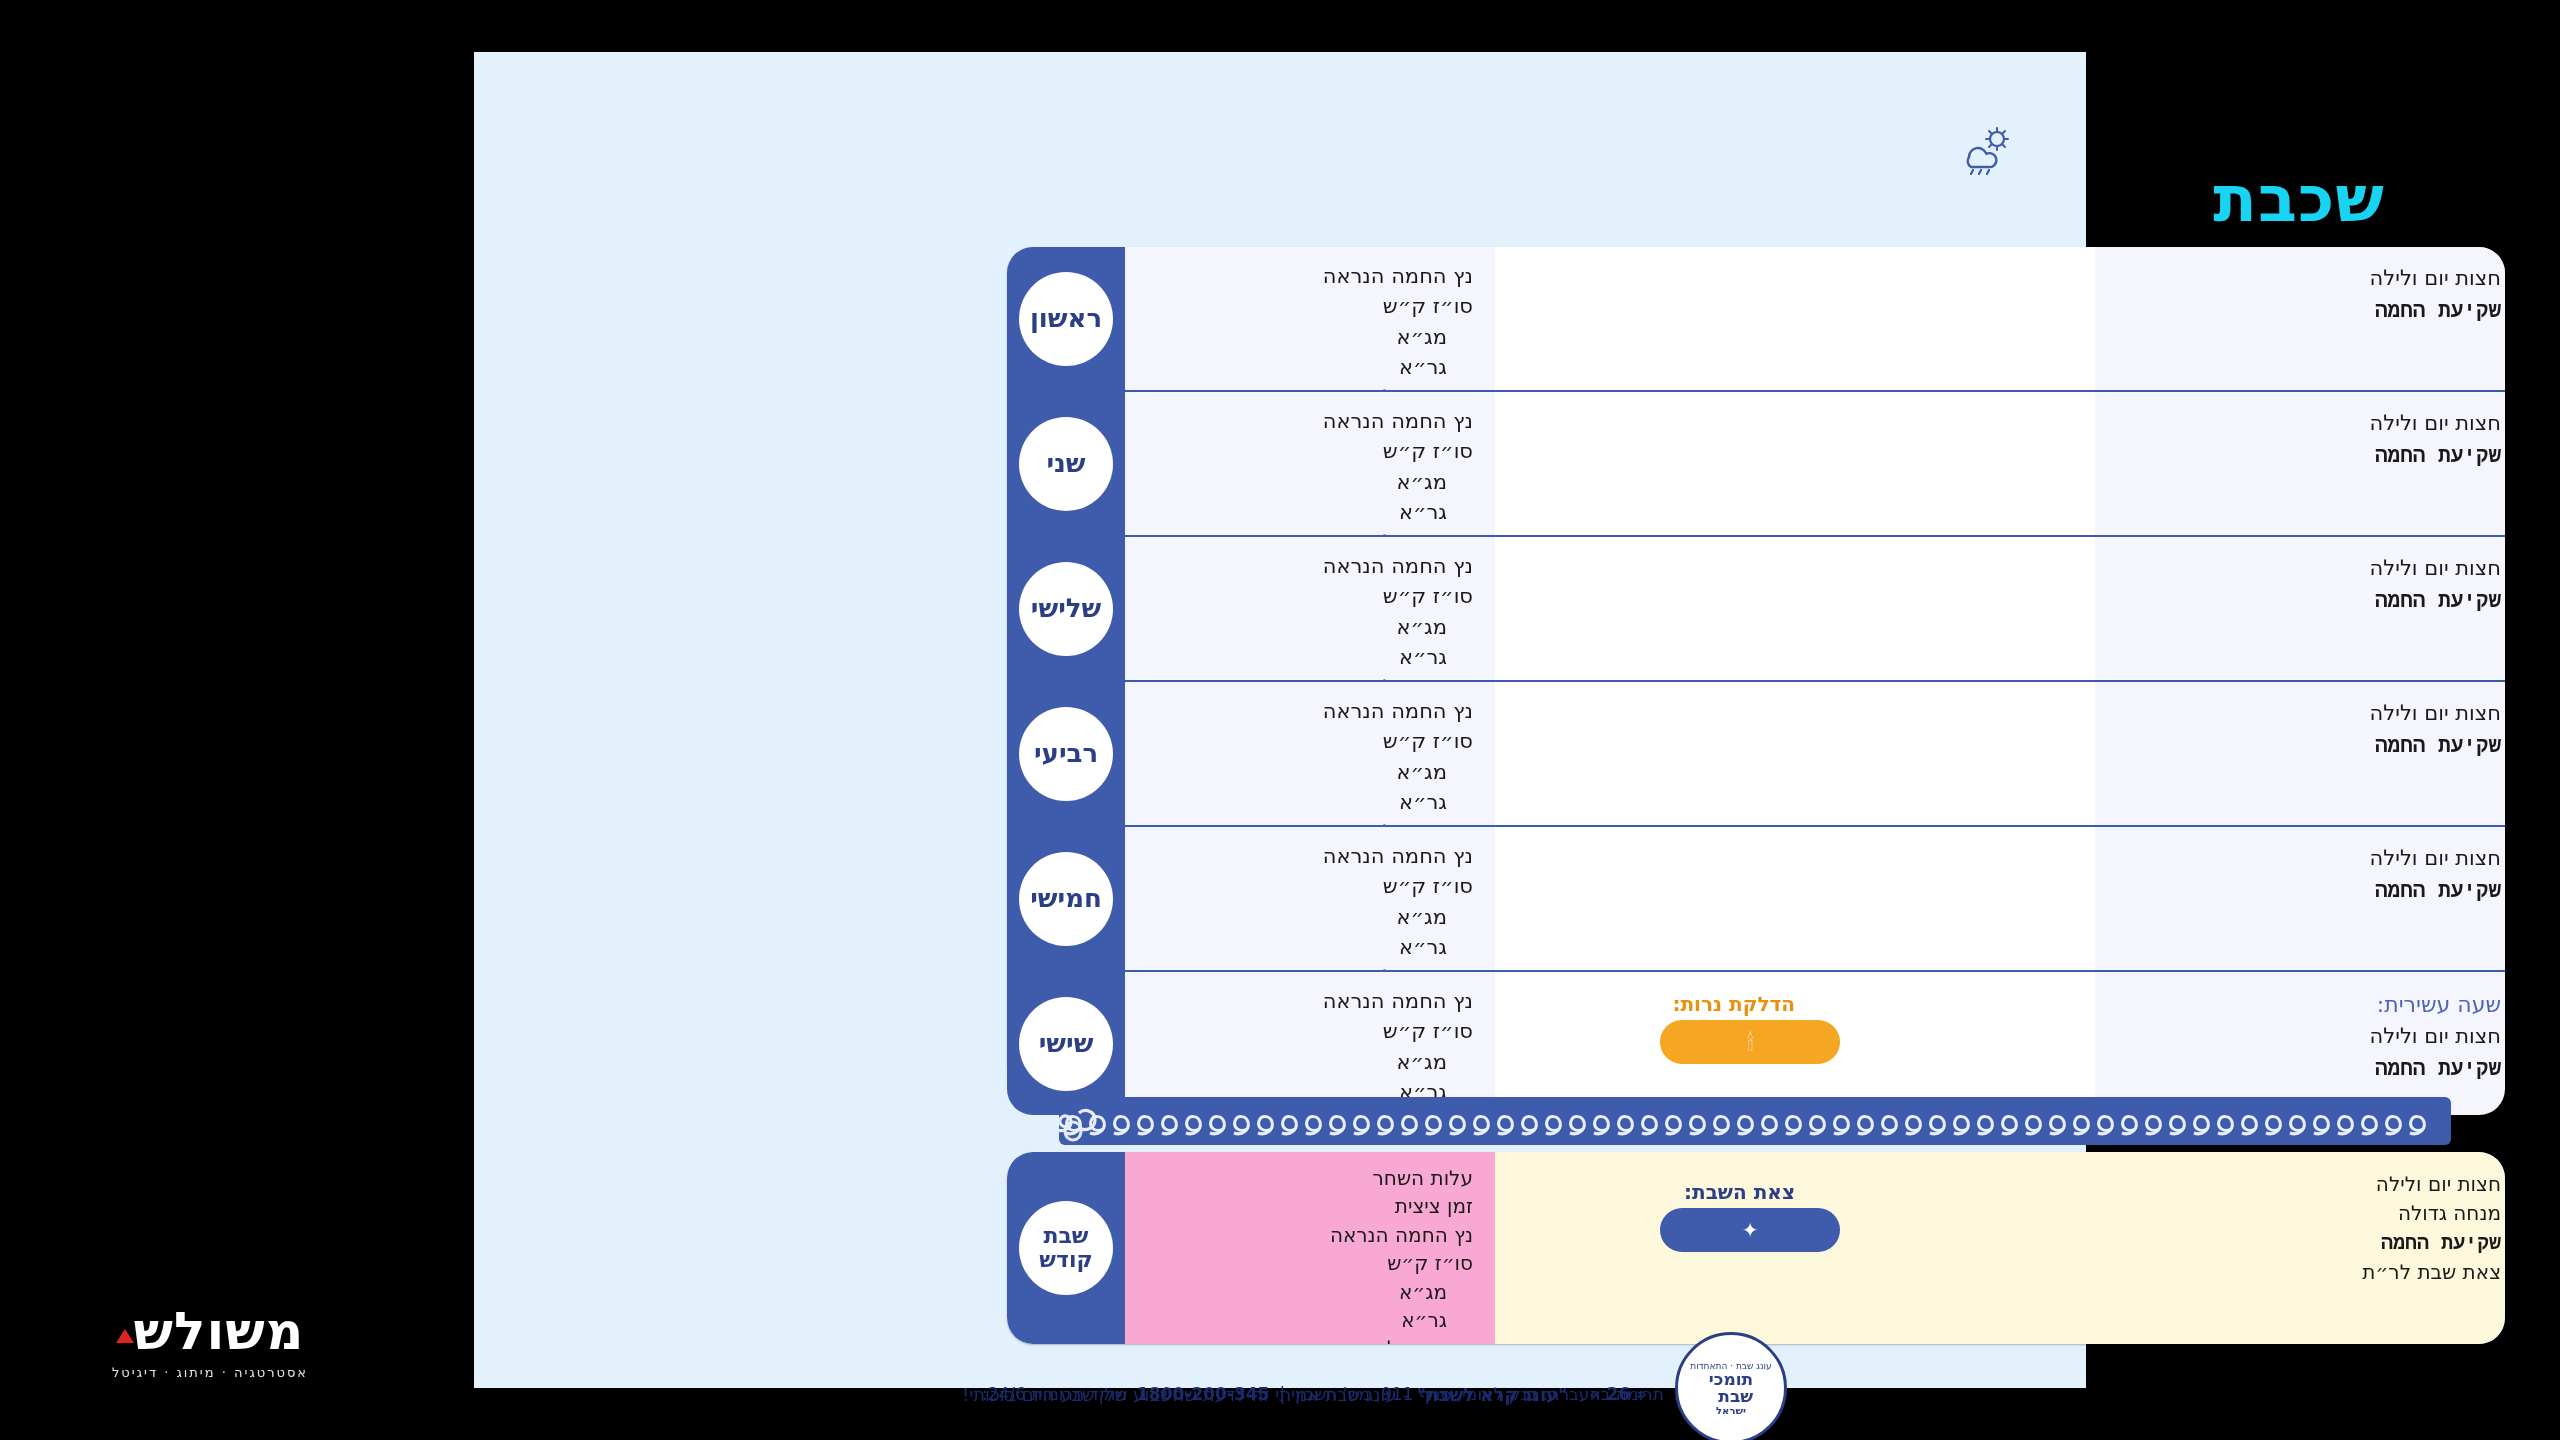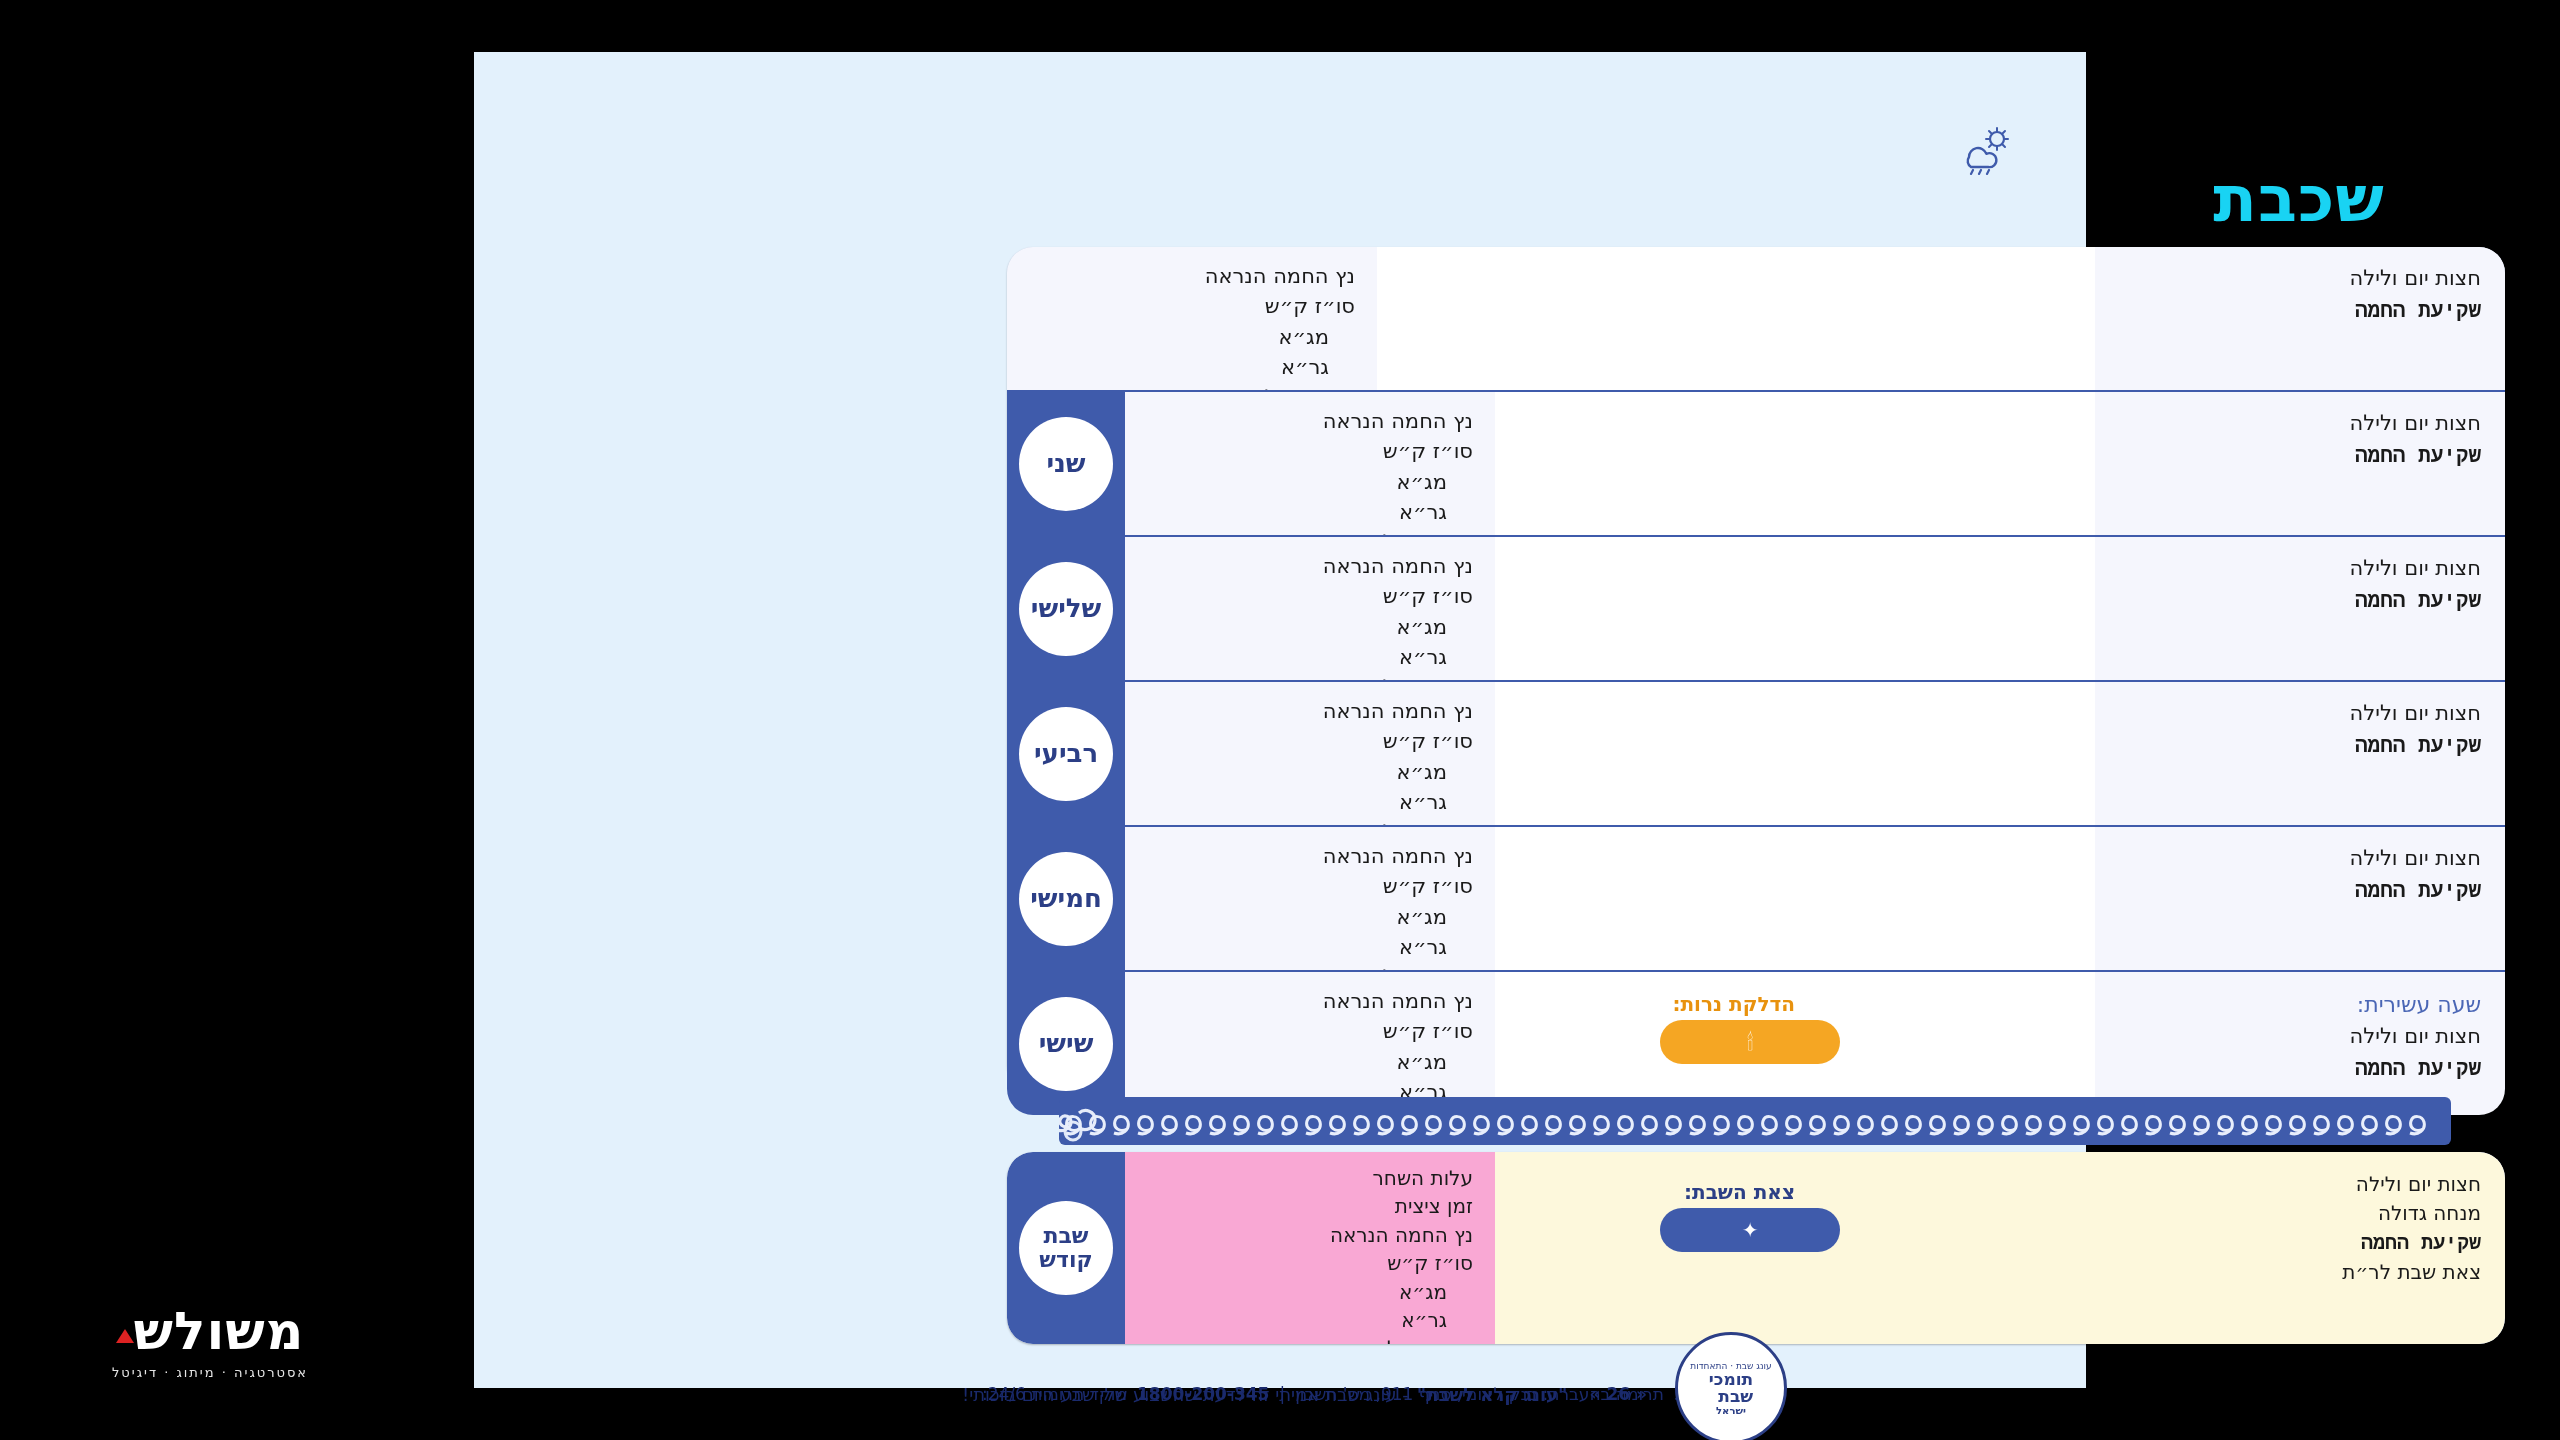--- a/index.html
+++ b/index.html
@@ -29,21 +29,21 @@
   .daypill{width:94px;height:94px;border-radius:50%;background:#fff;display:flex;align-items:center;justify-content:center;
      color:#2c3f86;font-weight:bold;font-size:26px;text-align:center;line-height:1.08;}
   .daypill.small{font-size:22px;}
 
   .zmanim{flex:0 0 370px;background:#f5f6fd;padding:14px 22px 10px 10px;box-sizing:border-box;
      font-size:21px;color:#1a1a1a;line-height:1.45;text-align:right;direction:rtl;}
   .zmanim .ln{white-space:nowrap;}
   .zmanim .ind{padding-right:26px;}
 
   .mid{flex:1 1 auto;background:#ffffff;position:relative;}
-  .endcell{flex:0 0 410px;background:#f5f6fd;padding:16px 24px 10px 0;box-sizing:border-box;
+  .endcell{flex:0 0 410px;background:#f5f6fd;padding:16px 4px 10px 0;box-sizing:border-box;
      font-size:21px;color:#1a1a1a;line-height:1.5;text-align:left;direction:rtl;}
   .endcell .inner{width:300px;margin-left:18px;text-align:right;}
   .endcell b{font-weight:bold;font-family:Liberation Mono, monospace;}
   .tenth{color:#4a66b5;font-size:22px;}
 
   
   .candle-label{position:absolute;right:300px;top:20px;color:#e8920e;font-size:20px;font-weight:bold;}
   .candle-pill{position:absolute;right:255px;top:48px;width:180px;height:44px;border-radius:22px;background:#f5a623;
      display:flex;align-items:center;justify-content:center;}
   .candle-icon{font-size:22px;color:#fff;}
@@ -101,20 +101,23 @@
     <svg class="weather" viewBox="0 0 56 48">
       <circle cx="42" cy="12" r="7" fill="none" stroke="#3f5bab" stroke-width="2.2"></circle>
       <path d="M42 1v4M42 19v4M31 12h4M49 12h4M34 4l3 3M47 17l3 3M50 4l-3 3M37 17l-3 3" stroke="#3f5bab" stroke-width="2" stroke-linecap="round"></path>
       <path d="M14 30a9 9 0 0 1 17.4-3.2A7 7 0 1 1 33 40H16a7 7 0 0 1-2-10z" fill="none" stroke="#3f5bab" stroke-width="2.4" stroke-linejoin="round"></path>
       <path d="M18 43l-2 4M26 43l-2 4M34 43l-2 4" stroke="#3f5bab" stroke-width="2.2" stroke-linecap="round"></path>
     </svg>
 
     <div class="weekblock">
 
       <div class="row r1">
+        <div class="daycell">
+          <div class="daypill">ראשון</div>
+        </div>
         <div class="zmanim">
           <div class="ln">נץ החמה הנראה</div>
           <div class="ln">סו״ז ק״ש</div>
           <div class="ln ind">מג״א</div>
           <div class="ln ind">גר״א</div>
           <div class="ln">סו״ז תפילה גר״א</div>
         </div>
         <div class="mid"></div>
         <div class="endcell">
           <div class="inner">

